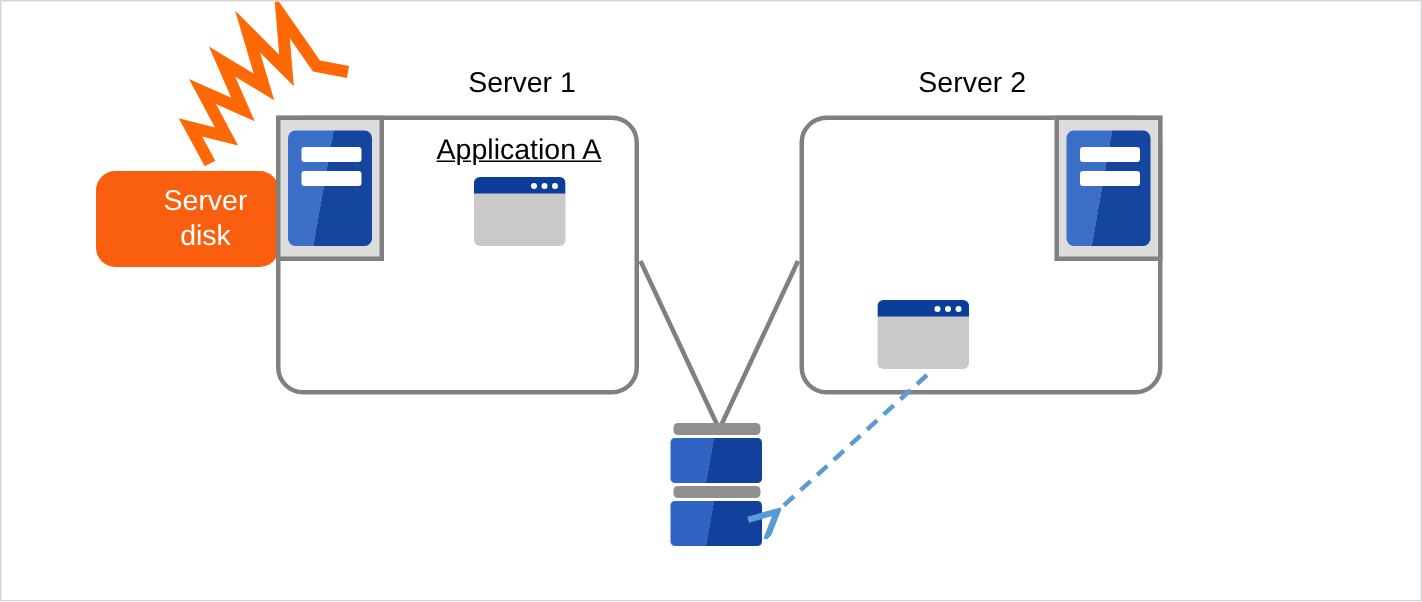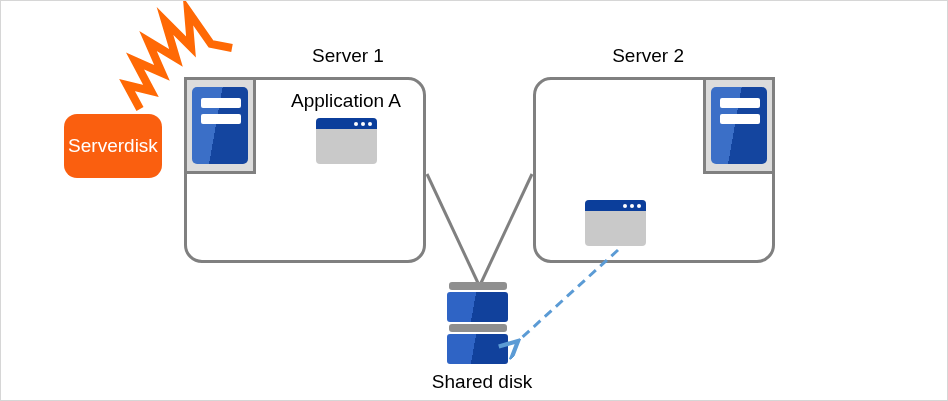--- a/index.html
+++ b/index.html
@@ -45,21 +45,21 @@
   }
   .disk-bar { width:58px; height:8px; background:#8f8f8f; border-radius:3px; }
   .disk-platter {
     width:61px; height:30px; border-radius:3px;
     background:linear-gradient(100deg, #2f64c5 44%, #11419c 44%);
   }
 
   .callout {
     position:absolute; left:63px; top:113px; width:98px; height:64px;
     background:#fa5f0f; border-radius:13px; color:#fff; font-size:19px; line-height:1.22;
-    display:flex; flex-direction:row; align-items:center; justify-content:center;
+    display:flex; flex-direction:column; align-items:center; justify-content:center;padding-left:24px;
   }
 </style>
 </head>
 <body>
 
 <div class="canvas">
 
   <svg class="overlay">
     <polyline points="139,108 126,84 150,90 134,60 161,72 147,40 175,57 164,20 190,46 187,10 210,43 231,47" fill="none" stroke="#ff6905" stroke-width="8" stroke-linejoin="miter" stroke-miterlimit="12"></polyline>
     <line x1="426" y1="173" x2="477" y2="282" stroke="#808080" stroke-width="3"></line>
@@ -72,21 +72,21 @@
   </div>
 
   <div class="lbl" style="left:277px; top:44px; width:140px;">Server 1</div>
   <div class="server-box" style="left:183px; top:76px;"></div>
   <div class="server-icon" style="left:183px; top:76px;">
     <div class="tower">
       <div class="bar b1"></div>
       <div class="bar b2"></div>
     </div>
   </div>
-  <div class="lbl" style="left:275px; top:89px; width:140px;">Application A</div>
+  <div class="lbl" style="left:275px; top:89px; width:140px;text-decoration:underline;">Application A</div>
   <div class="app-window" style="left:315px; top:117px;">
     <div class="titlebar">
       <span class="dot"></span>
       <span class="dot"></span>
       <span class="dot"></span>
     </div>
   </div>
 
   <div class="lbl" style="left:543px; top:44px; width:140px;text-align:right;">Server 2</div>
   <div class="server-box" style="left:532px; top:76px;"></div>
@@ -103,21 +103,20 @@
       <span class="dot"></span>
     </div>
   </div>
 
   <div class="disk-stack">
     <div class="disk-bar"></div>
     <div class="disk-platter"></div>
     <div class="disk-bar"></div>
     <div class="disk-platter"></div>
   </div>
-  <div class="lbl" style="left:411px; top:370px; width:140px;">Shared disk</div>
 
   <svg class="overlay">
     <defs>
       <marker id="openArrow" markerWidth="10" markerHeight="8" refX="1.5" refY="3" orient="auto">
         <path d="M7,0 L1,3 L7,6" fill="none" stroke="#5b9bd5" stroke-width="1.4"></path>
       </marker>
     </defs>
     <line x1="617" y1="249" x2="516" y2="341" stroke="#5b9bd5" stroke-width="3" stroke-dasharray="9 6" marker-end="url(#openArrow)"></line>
   </svg>
 

